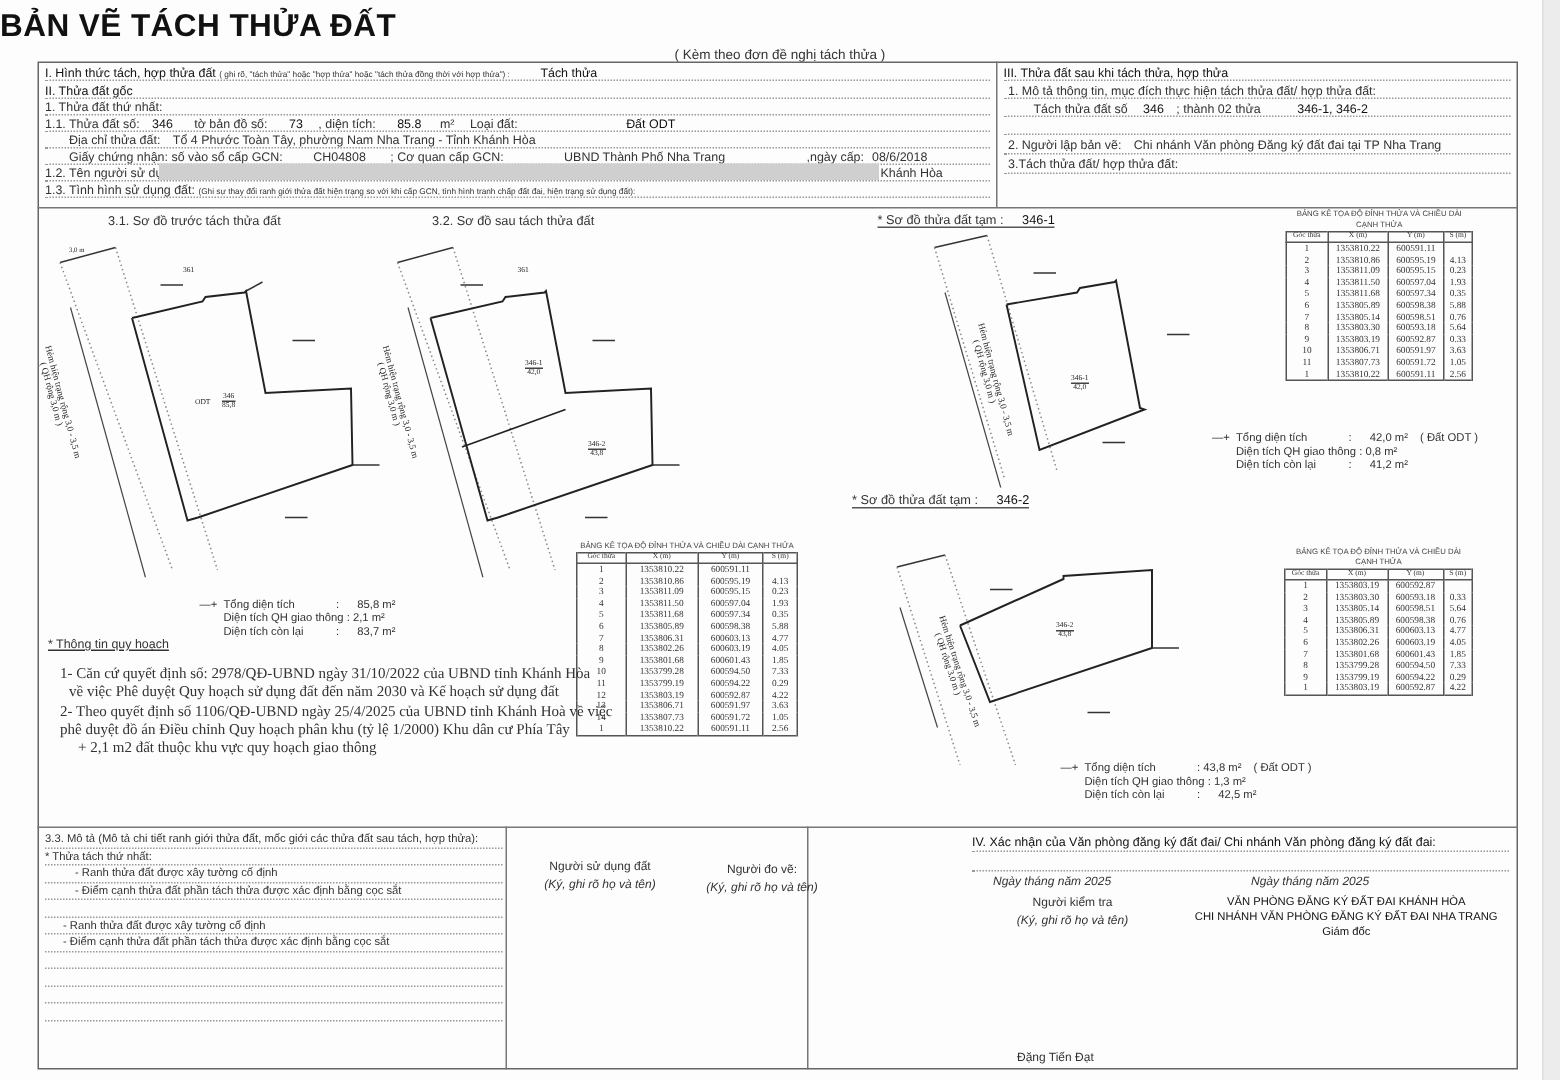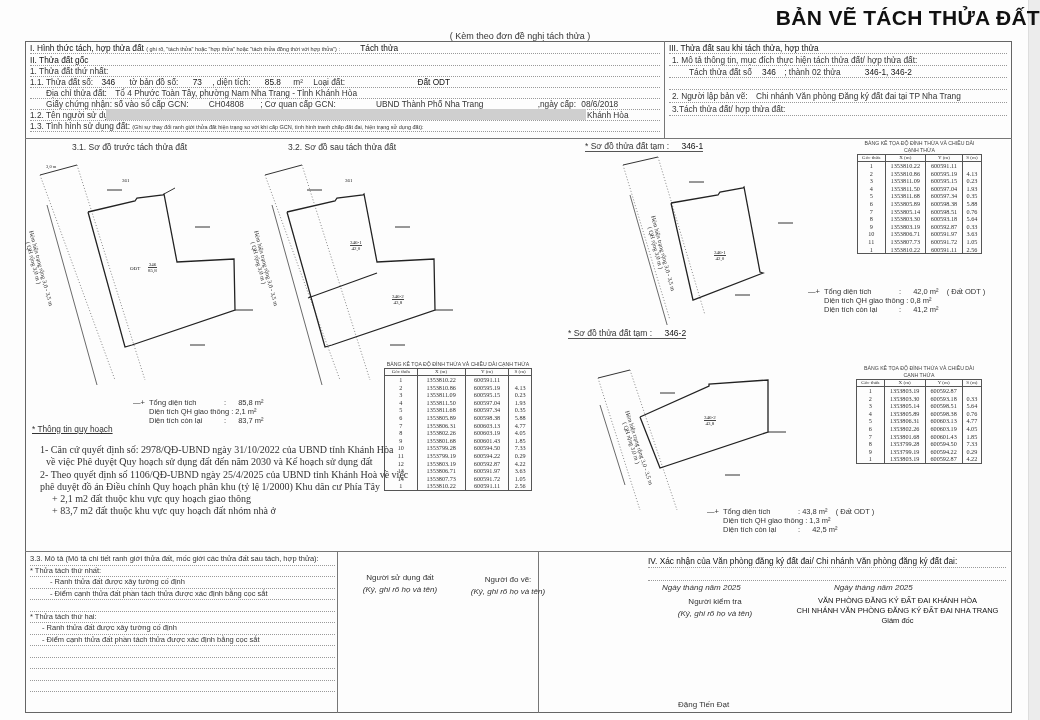--- a/index.html
+++ b/index.html
@@ -1,19 +1,19 @@
 <!DOCTYPE html>
 <html><head>
 <meta charset="utf-8">
 <style>
   html,body{margin:0;padding:0;}
   body{width:1040px;height:720px;background:#f2f2f2;position:relative;overflow:hidden;font-family:"Liberation Sans",sans-serif;color:#222;}
   .sheet{position:absolute;left:0;top:0;width:1028px;height:720px;background:#fdfdfd;}
   .rightgutter{position:absolute;left:1028px;top:0;width:12px;height:720px;background:#ececec;border-left:1px solid #ddd;}
-  .title{position:absolute;left:0;width:1040px;top:6px;text-align:right;font-weight:bold;font-size:21px;letter-spacing:0.3px;color:#111;}
+  .title{position:absolute;left:0;width:1040px;top:6px;text-align:left;font-weight:bold;font-size:21px;letter-spacing:0.3px;color:#111;}
   .subtitle{position:absolute;left:0;width:1040px;top:31px;text-align:center;font-size:9px;color:#333;}
   .frame{position:absolute;left:25px;top:41px;width:987px;height:672px;border:1.4px solid #666;box-sizing:border-box;}
   .abs{position:absolute;}
   .t{font-size:8.3px;white-space:nowrap;color:#333;}
   .b{font-weight:normal;color:#111;}
   .dl{border-bottom:1px dotted #999;}
   .hline{position:absolute;height:0;border-top:1.4px solid #777;}
   .vline{position:absolute;width:0;border-left:1.4px solid #777;}
   .redact{position:absolute;background:#cfcfcf;}
   table.coords{border-collapse:collapse;font-family:"Liberation Serif",serif;font-size:6.2px;color:#333;}
@@ -484,30 +484,28 @@
   </table>
 </div>
 
 <div class="abs t" style="left:32px;top:424px;font-size:8.3px;text-decoration:underline;">* Thông tin quy hoạch</div>
 <div class="abs serif" style="left:40px;top:444px;font-size:10px;line-height:12.3px;color:#333;white-space:nowrap;">
   <div>1- Căn cứ quyết định số: 2978/QĐ-UBND ngày 31/10/2022 của UBND tỉnh Khánh Hòa</div>
   <div style="margin-left:6px;">về việc Phê duyệt Quy hoạch sử dụng đất đến năm 2030 và Kế hoạch sử dụng đất</div>
   <div>2- Theo quyết định số 1106/QĐ-UBND ngày 25/4/2025 của UBND tỉnh Khánh Hoà về việc</div>
   <div>phê duyệt đồ án Điều chỉnh Quy hoạch phân khu (tỷ lệ 1/2000) Khu dân cư Phía Tây</div>
   <div style="margin-left:12px;">+ 2,1 m2 đất thuộc khu vực quy hoạch giao thông</div>
-  <div style="margin-left:12px;">+ 83,7 m2 đất thuộc khu vực quy hoạch đất nhóm nhà ở</div>
 </div>
 
 <div class="abs t" style="left:30px;top:554px;width:305px;font-size:7.5px;">
   <div class="dl" style="height:10.5px;">3.3. Mô tả (Mô tả chi tiết ranh giới thửa đất, mốc giới các thửa đất sau tách, hợp thửa):</div>
   <div class="dl" style="height:10.5px;">* Thửa tách thứ nhất:</div>
   <div class="dl" style="height:10.5px;padding-left:20px;">- Ranh thửa đất được xây tường cố định</div>
   <div class="dl" style="height:10.5px;padding-left:20px;">- Điểm cạnh thửa đất phần tách thửa được xác định bằng cọc sắt</div>
   <div class="dl" style="height:10.5px;"></div>
-  <div class="dl" style="height:10.5px;">* Thửa tách thứ hai:</div>
   <div class="dl" style="height:10.5px;padding-left:12px;">- Ranh thửa đất được xây tường cố định</div>
   <div class="dl" style="height:10.5px;padding-left:12px;">- Điểm cạnh thửa đất phần tách thửa được xác định bằng cọc sắt</div>
   <div class="dl" style="height:10.5px;"></div>
   <div class="dl" style="height:10.5px;"></div>
   <div class="dl" style="height:10.5px;"></div>
   <div class="dl" style="height:10.5px;"></div>
 </div>
 
 <div class="abs t" style="left:350px;top:572px;width:100px;text-align:center;font-size:8px;line-height:12px;">
   <div>Người sử dụng đất</div>

